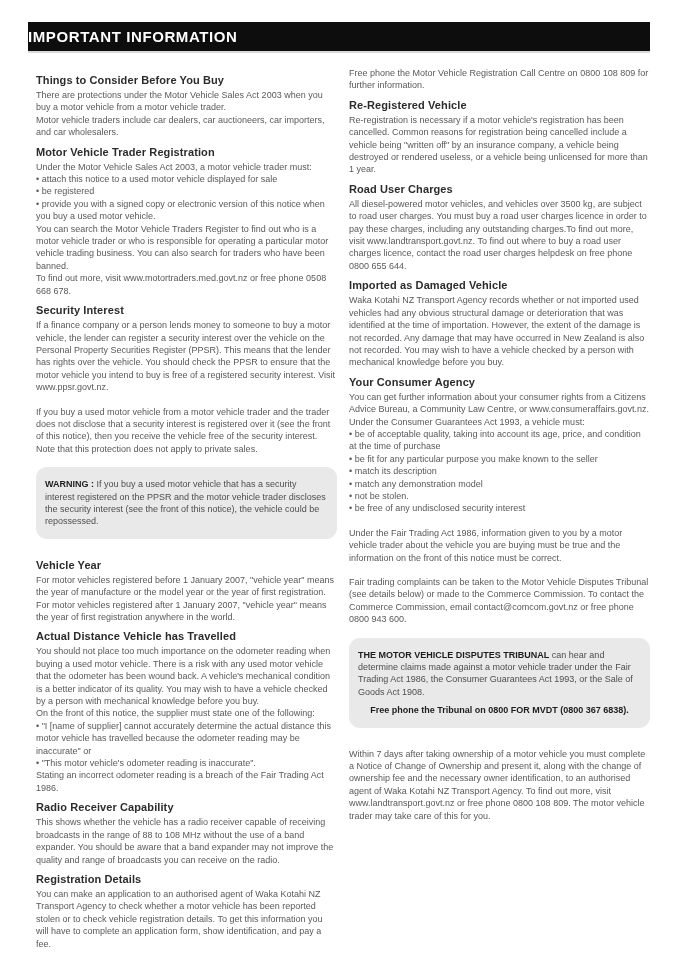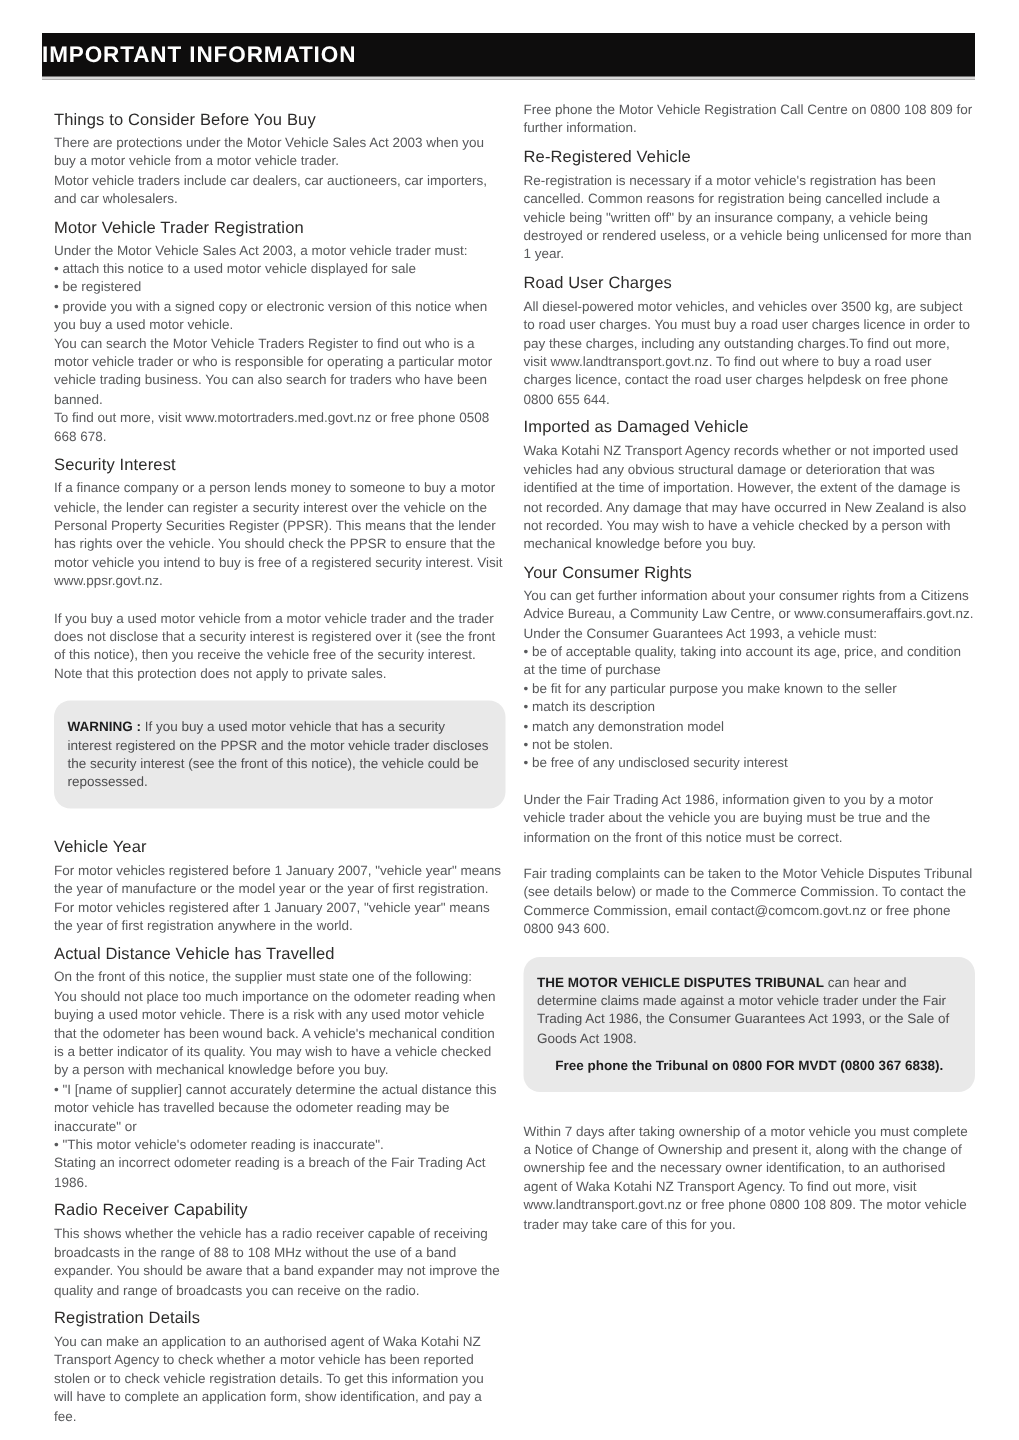--- a/index.html
+++ b/index.html
@@ -38,21 +38,21 @@
   }
   .col {
     flex: 1 1 0;
     min-width: 0;
   }
   .section {
     margin-bottom: 7px;
   }
   .section h2 {
     font-size: 11px;
-    font-weight: normal;
+    font-weight: bold;
     color: #2d2c2b;
     margin: 7px 0 3px 0;
     letter-spacing: 0.1px;
   }
   .section p {
     font-size: 9px;
     line-height: 12.4px;
     margin: 0;
     color: #58595b;
   }
@@ -111,22 +111,22 @@
         </section>
         <section class="section graybox">
           <p><span class="b">WARNING :</span><span> If you buy a used motor vehicle that has a security interest registered on the PPSR and the motor vehicle trader discloses the security interest (see the front of this notice), the vehicle could be repossessed.</span></p>
         </section>
         <section class="section">
           <h2>Vehicle Year</h2>
           <p>For motor vehicles registered before 1 January 2007, "vehicle year" means the year of manufacture or the model year or the year of first registration. For motor vehicles registered after 1 January 2007, "vehicle year" means the year of first registration anywhere in the world.</p>
         </section>
         <section class="section">
           <h2>Actual Distance Vehicle has Travelled</h2>
+          <p>You should not place too much importance on the odometer reading when buying a used motor vehicle. There is a risk with any used motor vehicle that the odometer has been wound back. A vehicle's mechanical condition is a better indicator of its quality. You may wish to have a vehicle checked by a person with mechanical knowledge before you buy.</p>
           <p>On the front of this notice, the supplier must state one of the following:</p>
-          <p>You should not place too much importance on the odometer reading when buying a used motor vehicle. There is a risk with any used motor vehicle that the odometer has been wound back. A vehicle's mechanical condition is a better indicator of its quality. You may wish to have a vehicle checked by a person with mechanical knowledge before you buy.</p>
           <p class="bullet">• "I [name of supplier] cannot accurately determine the actual distance this motor vehicle has travelled because the odometer reading may be inaccurate" or</p>
           <p class="bullet">• "This motor vehicle's odometer reading is inaccurate".</p>
           <p>Stating an incorrect odometer reading is a breach of the Fair Trading Act 1986.</p>
         </section>
         <section class="section">
           <h2>Radio Receiver Capability</h2>
           <p>This shows whether the vehicle has a radio receiver capable of receiving broadcasts in the range of 88 to 108 MHz without the use of a band expander. You should be aware that a band expander may not improve the quality and  range of broadcasts you can receive on the radio.</p>
         </section>
         <section class="section">
           <h2>Registration Details</h2>
@@ -143,21 +143,21 @@
         </section>
         <section class="section">
           <h2>Road User Charges</h2>
           <p>All diesel-powered motor vehicles, and vehicles over 3500 kg, are subject to road user charges. You must buy a road user charges licence in order to pay these charges, including any outstanding charges.To find out more, visit www.landtransport.govt.nz. To find out where to buy a road user charges licence, contact the road user charges helpdesk on free phone 0800 655 644.</p>
         </section>
         <section class="section">
           <h2>Imported as Damaged Vehicle</h2>
           <p>Waka Kotahi NZ Transport Agency records whether or not imported used vehicles had any obvious structural damage or deterioration that was identified at the time of importation. However, the extent of the damage is not recorded. Any damage that may have occurred in New Zealand is also not recorded. You may wish to have a vehicle checked by a person with mechanical knowledge before you buy.</p>
         </section>
         <section class="section">
-          <h2>Your Consumer Rights</h2>
+          <h2>Your Consumer Agency</h2>
           <p>You can get further information about your consumer rights from a Citizens Advice Bureau, a Community Law Centre, or www.consumeraffairs.govt.nz.</p>
           <p>Under the Consumer Guarantees Act 1993, a vehicle must:</p>
           <p class="bullet">• be of acceptable quality, taking into account its age, price, and condition at the time of purchase</p>
           <p class="bullet">• be fit for any particular purpose you make known to the seller</p>
           <p class="bullet">• match its description</p>
           <p class="bullet">• match any demonstration model</p>
           <p class="bullet">• not be stolen.</p>
           <p class="bullet">• be free of any undisclosed security interest</p>
           <div class="vspace"></div>
           <p>Under the Fair Trading Act 1986, information given to you by a motor vehicle trader about the vehicle you are buying must be true and the information on the front of this notice must be correct.</p>

